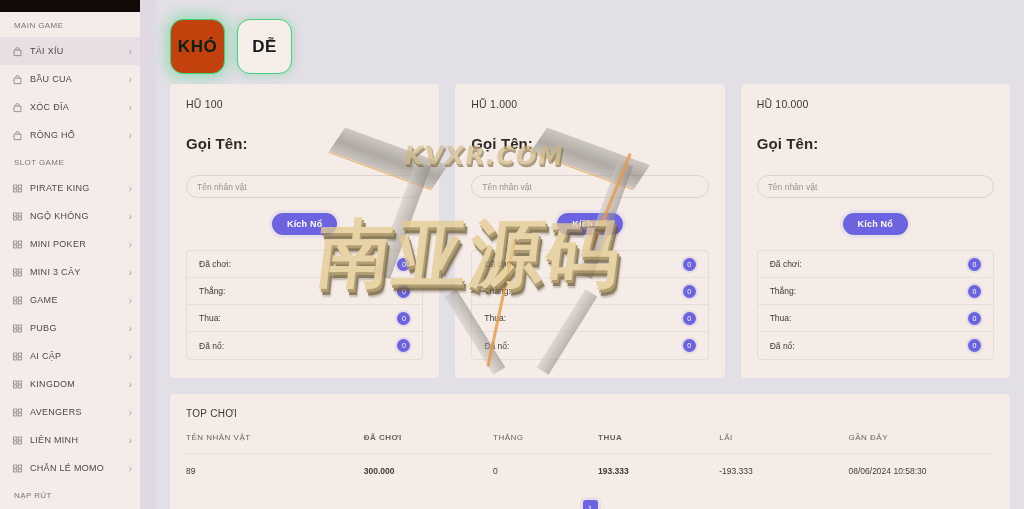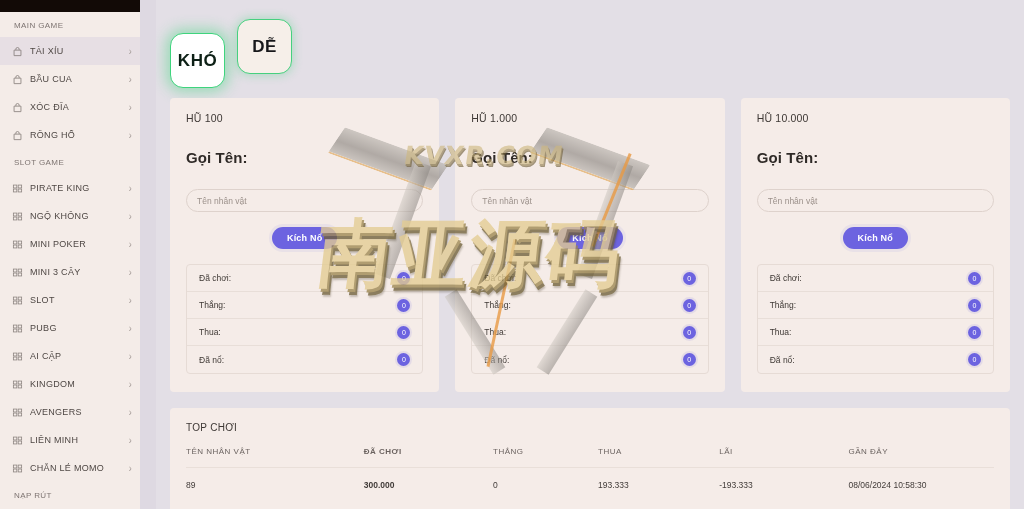--- a/index.html
+++ b/index.html
@@ -80,25 +80,24 @@
     display: flex; align-items: center; justify-content: center;
     font-size: 17px;
     font-weight: 700;
     letter-spacing: .5px;
     color: #17171a;
     background: #f6efe9;
     border: 1.4px solid #46d07f;
     box-shadow: 0 0 9px 2px rgba(70,208,127,.30);
   }
   .diff-btn.sel {
-    background: #ffffff;
+    background: #c2410c;
     color: #0d2016;
     border-color: #3ed47d;
     box-shadow: 0 0 14px 4px rgba(62,212,125,.45);
-    margin-top: 14px;
   }
 
   
   #cards {
     display: flex;
     gap: 16px;
     padding: 10px 0 0 10px;
   }
   .card {
     flex: 1 1 0;
@@ -196,21 +195,21 @@
     color: #6b6360;
     padding: 0 0 11px 0;
   }
   td {
     font-size: 8.5px;
     color: #413b38;
     padding: 12px 0 12px 0;
     border-top: 1px solid #e9dfd9;
   }
   .col-a { width: 22%; } .col-b { width: 16%; font-weight: bold; }
-  .col-c { width: 13%; } .col-d { width: 15%; }
+  .col-c { width: 13%; } .col-d { width: 15%; font-weight: bold; }
   .col-e { width: 16%; } .col-f { width: 18%; }
 
   #pagination {
     display: flex; justify-content: center;
     padding: 12px 0 8px 0;
   }
   .page-btn {
     width: 15px; height: 16px;
     background: #6c63e0;
     color: #fff;
@@ -364,21 +363,21 @@
           <span class="lbl">MINI 3 CÂY</span>
           <span class="chev">›</span>
         </div>
         <div class="side-item">
           <svg class="ico" viewBox="0 0 16 16">
             <rect x="2" y="3" width="5" height="4.2" fill="none" stroke="#6e6662" stroke-width="1.2"></rect>
             <rect x="9" y="3" width="5" height="4.2" fill="none" stroke="#6e6662" stroke-width="1.2"></rect>
             <rect x="2" y="8.8" width="5" height="4.2" fill="none" stroke="#6e6662" stroke-width="1.2"></rect>
             <rect x="9" y="8.8" width="5" height="4.2" fill="none" stroke="#6e6662" stroke-width="1.2"></rect>
           </svg>
-          <span class="lbl">SLOT</span>
+          <span class="lbl">GAME</span>
           <span class="chev">›</span>
         </div>
         <div class="side-item">
           <svg class="ico" viewBox="0 0 16 16">
             <rect x="2" y="3" width="5" height="4.2" fill="none" stroke="#6e6662" stroke-width="1.2"></rect>
             <rect x="9" y="3" width="5" height="4.2" fill="none" stroke="#6e6662" stroke-width="1.2"></rect>
             <rect x="2" y="8.8" width="5" height="4.2" fill="none" stroke="#6e6662" stroke-width="1.2"></rect>
             <rect x="9" y="8.8" width="5" height="4.2" fill="none" stroke="#6e6662" stroke-width="1.2"></rect>
           </svg>
           <span class="lbl">PUBG</span>

